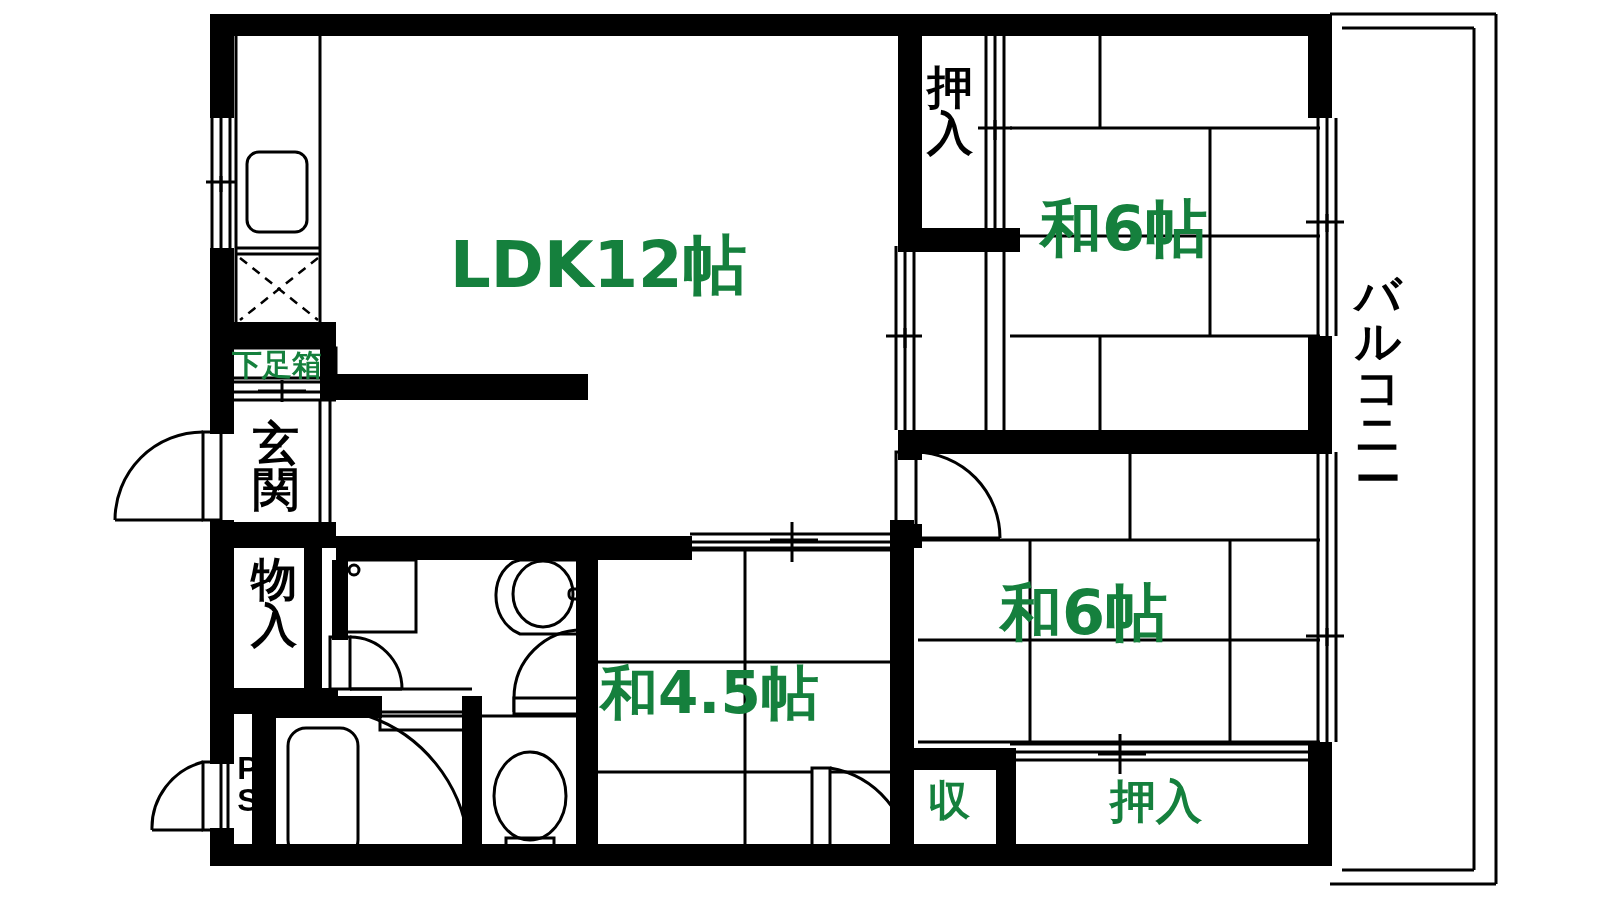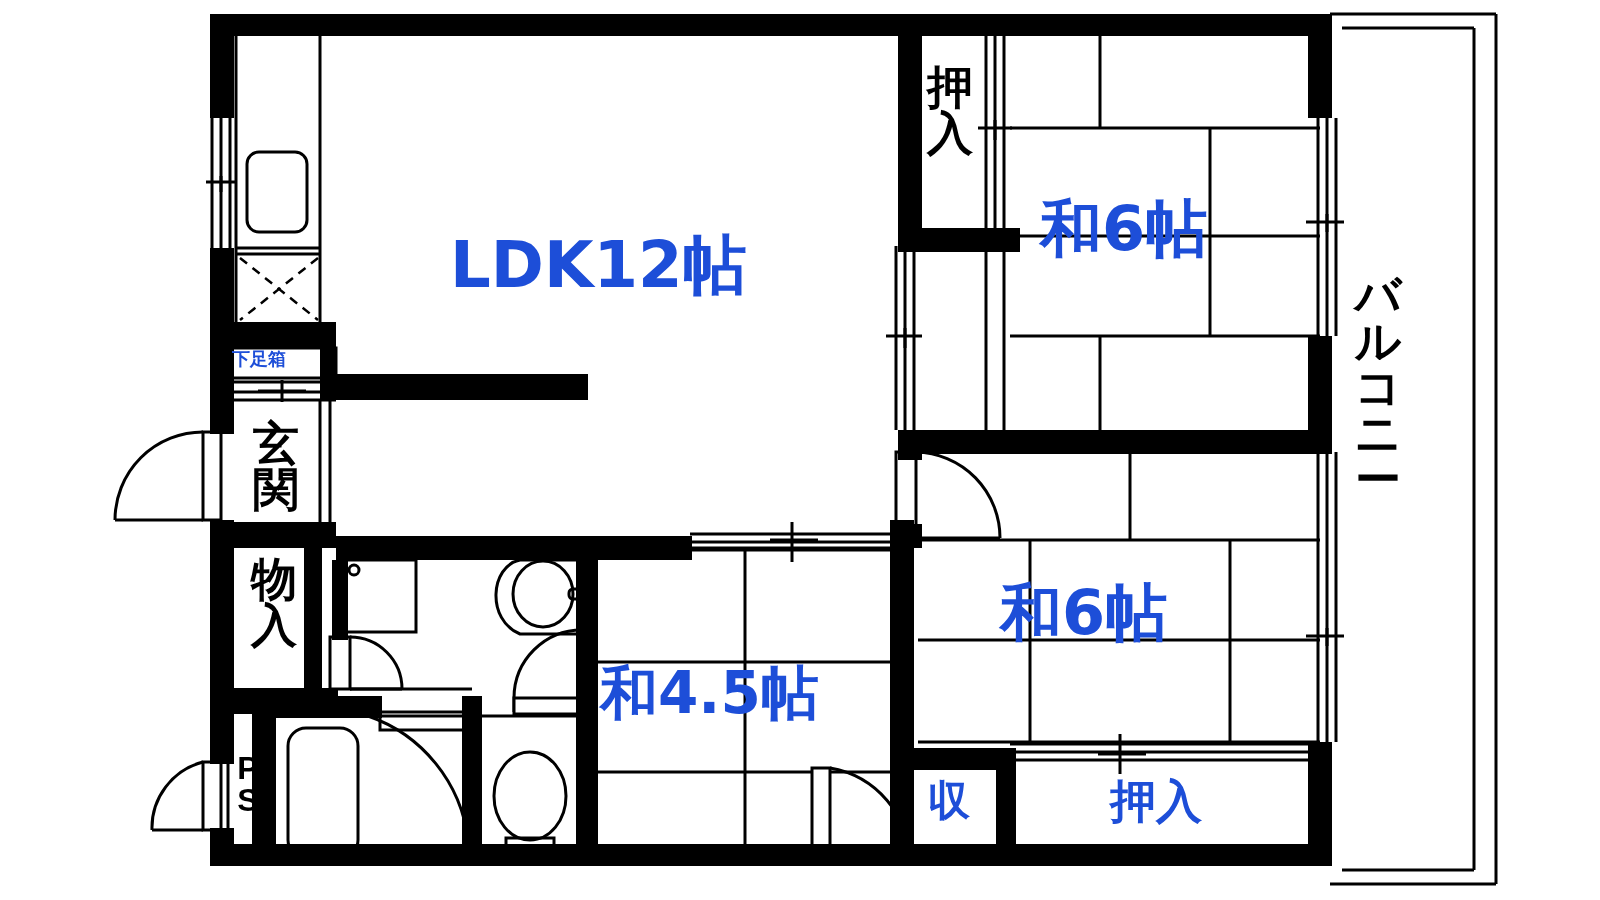--- a/index.html
+++ b/index.html
@@ -1,19 +1,19 @@
 <!DOCTYPE html>
 <html><head>
 <meta charset="utf-8">
 <style>
   html,body{margin:0;padding:0;background:#ffffff;}
   body{font-family:"Liberation Sans","DejaVu Sans",sans-serif;}
   #stage{position:relative;width:1600px;height:900px;background:#ffffff;overflow:hidden;}
   .wall{position:absolute;background:#000000;}
-  .room-label{position:absolute;color:#1d4ed8;font-weight:700;white-space:nowrap;line-height:1;
+  .room-label{position:absolute;color:#15803d;font-weight:700;white-space:nowrap;line-height:1;
               font-family:"DejaVu Sans","Liberation Sans",sans-serif;}
   .vert-label{position:absolute;color:#000;font-weight:700;line-height:1.0;text-align:center;
               font-family:"DejaVu Sans","Liberation Sans",sans-serif;}
   .vert-label span{display:block;}
   svg.ov{position:absolute;left:0;top:0;width:1600px;height:900px;overflow:visible;pointer-events:none;}
 </style>
 </head>
 <body>
 
 <div id="stage">
@@ -278,21 +278,21 @@
   <div class="wall" style="left:898px;top:430px;width:24px;height:30px;"></div>
   <div class="wall" style="left:898px;top:524px;width:24px;height:24px;"></div>
   <div class="wall" style="left:890px;top:520px;width:24px;height:26px;"></div>
   <div class="wall" style="left:898px;top:238px;width:24px;height:14px;"></div>
 
   <div class="room-label" style="left:450px;top:233px;font-size:64px;">LDK12帖</div>
   <div class="room-label" style="left:1040px;top:198px;font-size:62px;">和6帖</div>
   <div class="room-label" style="left:1000px;top:582px;font-size:62px;">和6帖</div>
   <div class="room-label" style="left:600px;top:664px;font-size:58px;text-align:center;">和4.5帖</div>
 
-  <div class="room-label" style="left:232px;top:350px;font-size:18px;">下足箱</div>
+  <div class="room-label" style="left:232px;top:350px;font-size:30px;">下足箱</div>
 
   <div class="vert-label" style="left:248px;top:420px;width:56px;font-size:46px;">
     <span>玄</span>
     <span>関</span>
   </div>
 
   <div class="vert-label" style="left:246px;top:556px;width:56px;font-size:46px;">
     <span>物</span>
     <span>入</span>
   </div>

